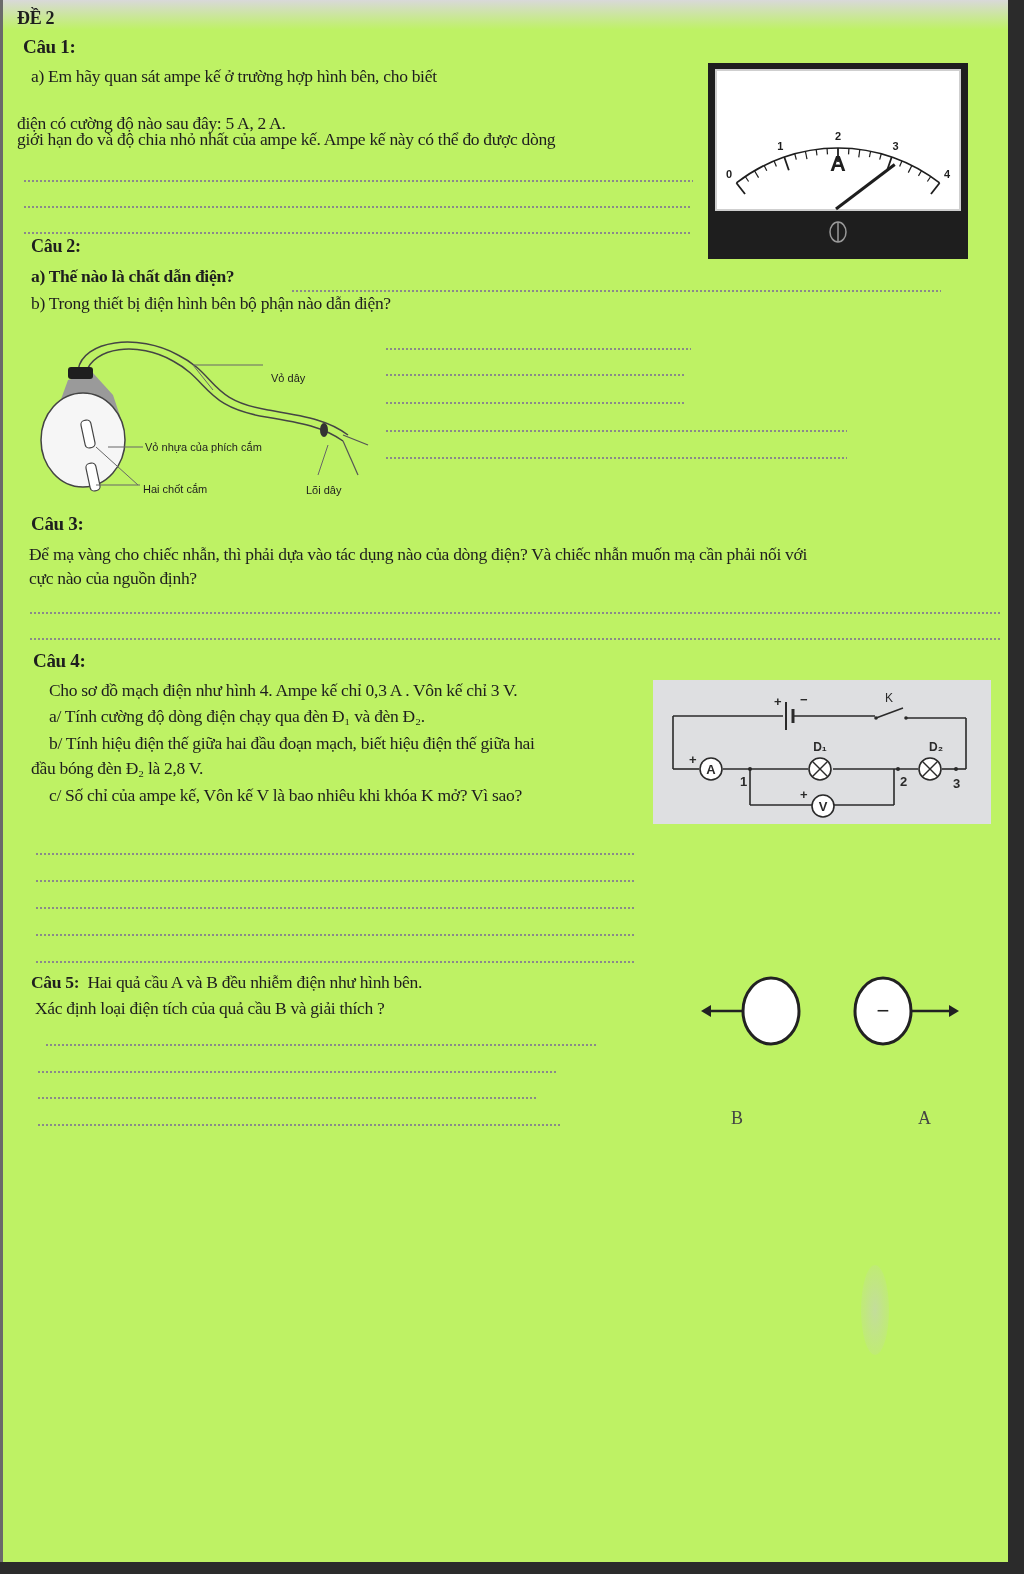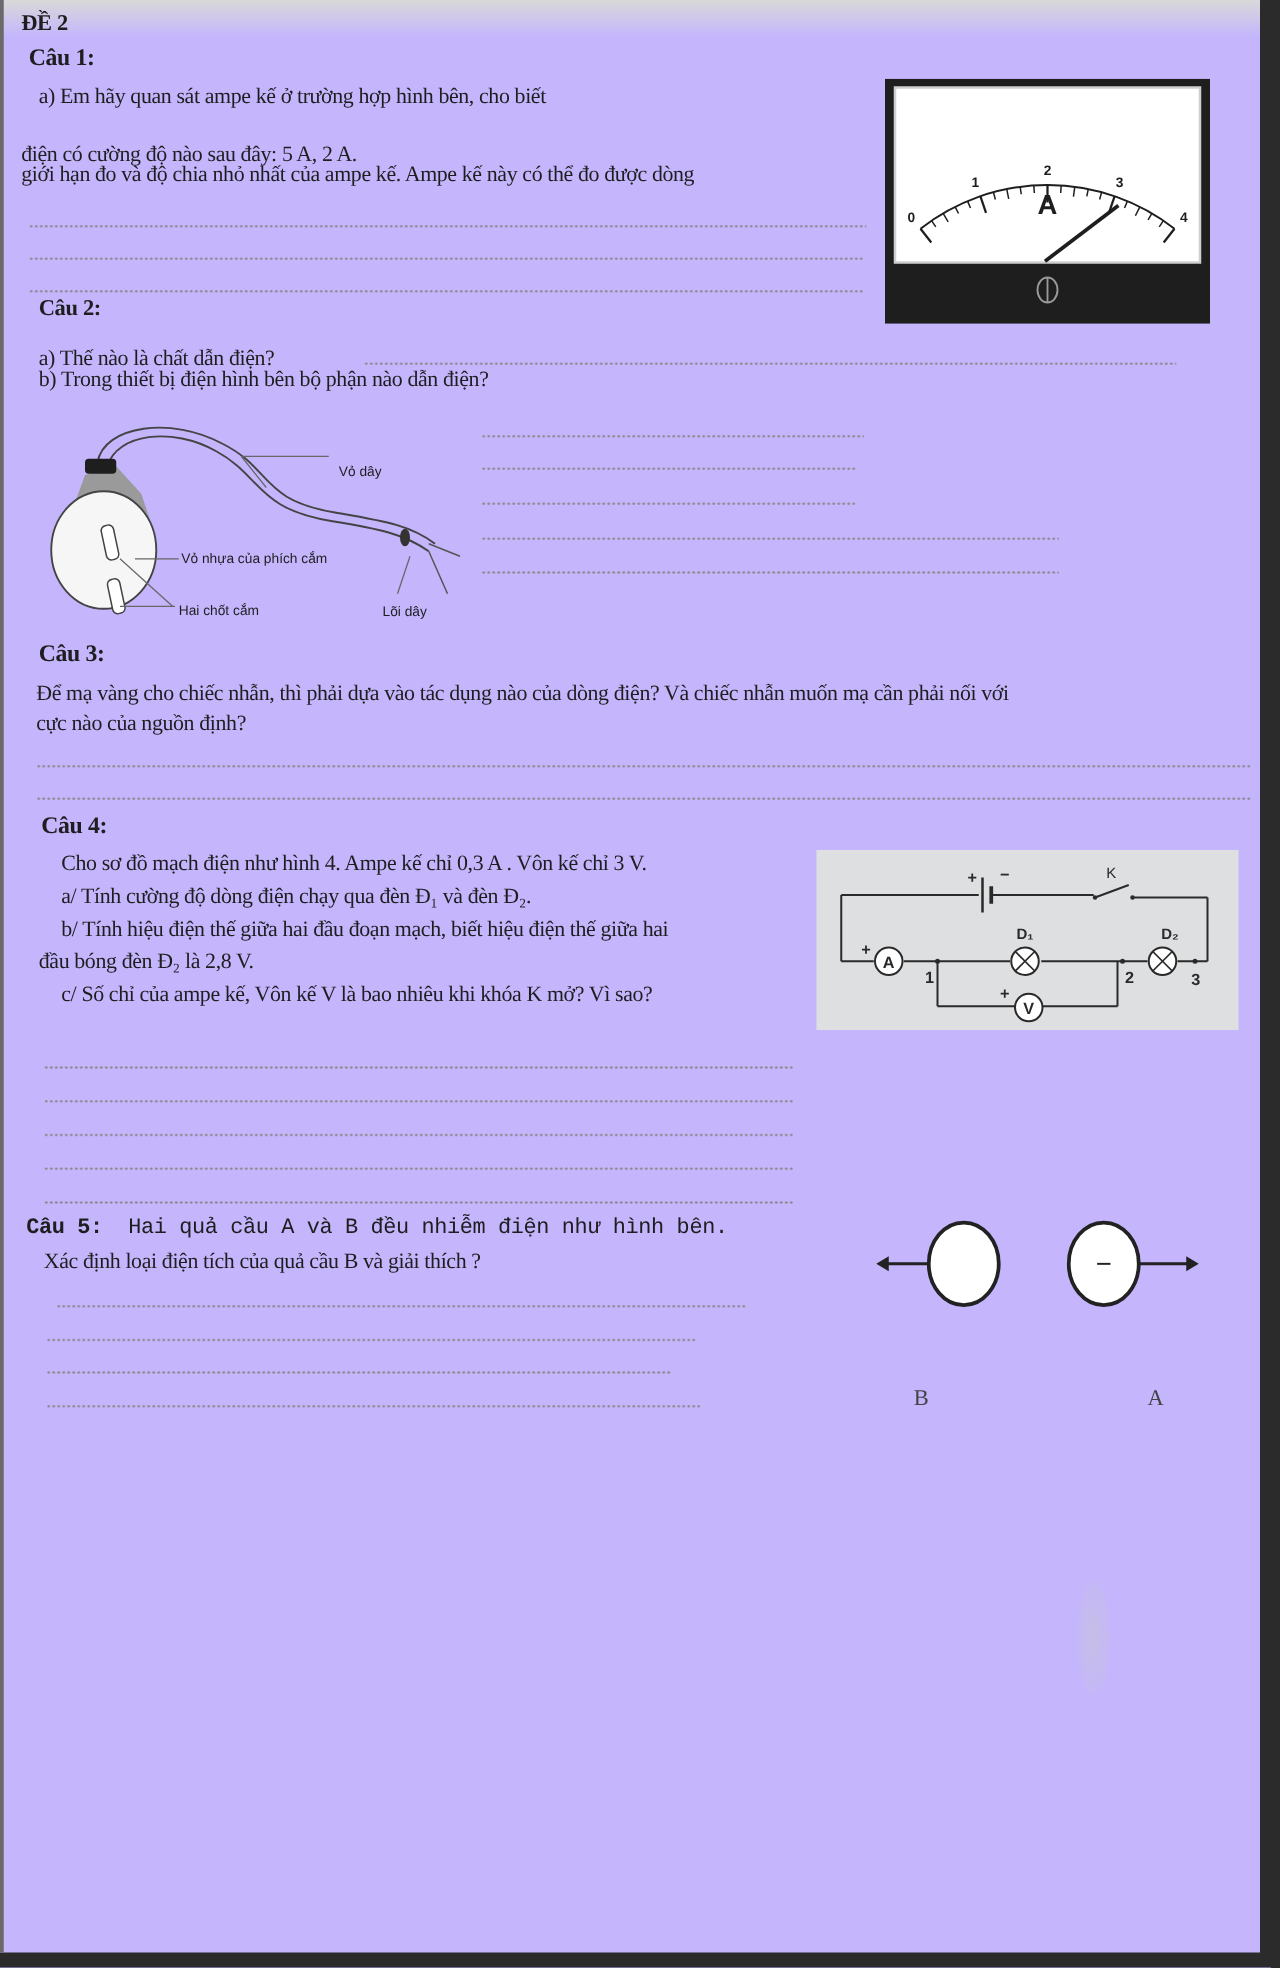--- a/index.html
+++ b/index.html
@@ -4,21 +4,21 @@
 <style>
   html, body { margin:0; padding:0; }
   body {
     width:1024px; height:1574px; position:relative; overflow:hidden;
     background:#2b2b2b;
     font-family:"Liberation Serif", "DejaVu Serif", serif;
     color:#1e1e1e;
   }
   .sheet {
     position:absolute; left:0; top:0; width:1008px; height:1562px;
-    background:#c4b5fd;
+    background:#bef264;
     border-left:3px solid #6a6a6a;
     box-sizing:border-box;
     overflow:hidden;
   }
   .topshade {
     position:absolute; left:0; top:0; width:100%; height:30px;
     background:linear-gradient(#d9d9d9, rgba(255,255,255,0));
   }
   .t { position:absolute; white-space:nowrap; font-size:17.5px; letter-spacing:-0.3px; }
   .b { font-weight:bold; }
@@ -80,21 +80,21 @@
       </g>
     <text x="130" y="108" text-anchor="middle" font-size="22" font-weight="bold" fill="#1e1e1e">A</text>
     <line id="ammeter-needle" x1="128" y1="146" x2="186.7213418918204" y2="101.46148858295632" stroke="#1e1e1e" stroke-width="3"></line>
     <g>
       <ellipse cx="130" cy="169" rx="8" ry="10" fill="none" stroke="#9a9a9a" stroke-width="1.5"></ellipse>
       <line x1="130" y1="159" x2="130" y2="179" stroke="#9a9a9a" stroke-width="1.5"></line>
     </g>
   </svg>
 
   <div class="t b" style="left:28px;top:236px;font-size:18px;">Câu 2:</div>
-  <div class="t" style="left:28px;top:276px;">a) Thế nào là chất dẫn điện?</div>
+  <div class="t" style="left:28px;top:266px;font-weight:bold;">a) Thế nào là chất dẫn điện?</div>
   <div class="dots" style="left:288px;top:290px;width:650px;"></div>
   <div class="t" style="left:28px;top:293px;">b) Trong thiết bị điện hình bên bộ phận nào dẫn điện?</div>
 
   <svg style="position:absolute;left:25px;top:335px;" width="345" height="170" viewBox="0 0 345 170">
     <path d="M50 35 C 55 5, 110 -2, 150 20 C 190 40, 180 65, 240 75 C 280 82, 300 85, 320 100" fill="none" stroke="#444" stroke-width="1.5"></path>
     <path d="M58 38 C 65 12, 110 6, 145 26 C 182 46, 176 72, 238 82 C 275 88, 295 92, 315 106" fill="none" stroke="#444" stroke-width="1.5"></path>
     <path d="M315 100 L 340 110" stroke="#555" stroke-width="1.2"></path>
     <path d="M315 106 L 330 140" stroke="#555" stroke-width="1.2"></path>
     <ellipse cx="296" cy="95" rx="4" ry="7" fill="#333"></ellipse>
     <path d="M40 45 L 65 38 L 85 60 L 95 90 L 20 100 Z" fill="#9a9a9a"></path>
@@ -198,21 +198,21 @@
     <text x="247" y="106" font-size="13" font-weight="bold" fill="#2a2a2a">2</text>
     <text x="300" y="108" font-size="13" font-weight="bold" fill="#2a2a2a">3</text>
   </svg>
 
   <div class="dots" style="left:32px;top:853px;width:600px;"></div>
   <div class="dots" style="left:32px;top:880px;width:600px;"></div>
   <div class="dots" style="left:32px;top:907px;width:600px;"></div>
   <div class="dots" style="left:32px;top:934px;width:600px;"></div>
   <div class="dots" style="left:32px;top:961px;width:600px;"></div>
 
-  <div class="t" style="left:18px;top:972px;font-family:Liberation Mono, monospace;">
+  <div class="t" style="left:28px;top:972px;">
     <span class="b">Câu 5:</span>&nbsp;
     <span>Hai quả cầu A và B đều nhiễm điện như hình bên.</span>
   </div>
   <div class="t" style="left:32px;top:998px;">Xác định loại điện tích của quả cầu B và giải thích ?</div>
   <div class="dots" style="left:42px;top:1044px;width:552px;"></div>
   <div class="dots" style="left:34px;top:1071px;width:520px;"></div>
   <div class="dots" style="left:34px;top:1097px;width:500px;"></div>
   <div class="dots" style="left:34px;top:1124px;width:524px;"></div>
 
   <svg style="position:absolute;left:690px;top:975px;" width="280" height="80" viewBox="0 0 280 80">

